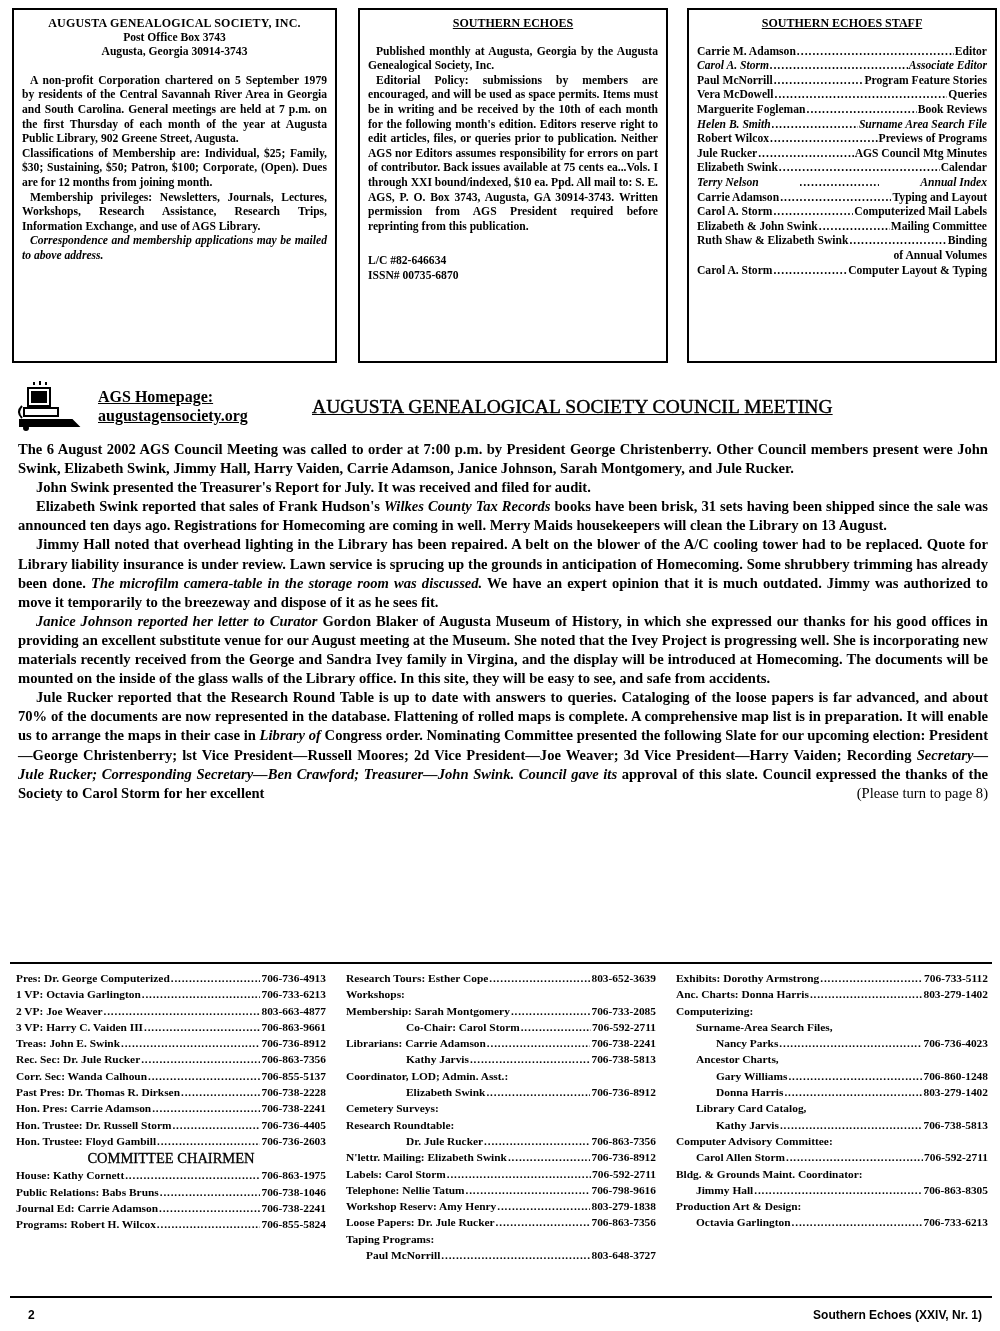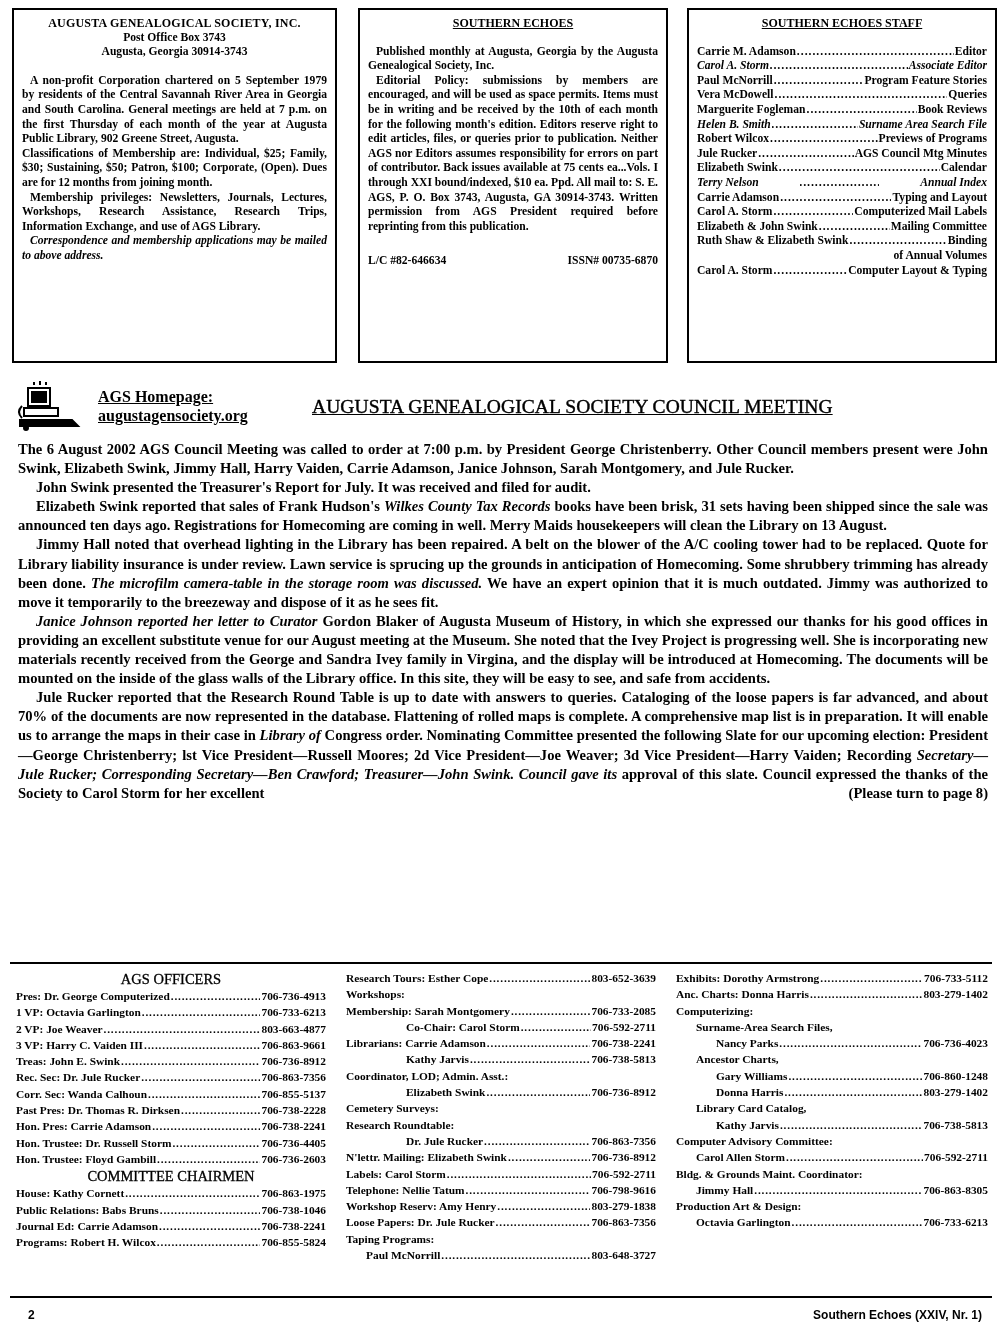--- a/index.html
+++ b/index.html
@@ -23,42 +23,42 @@
   #box1 { left: 12px; width: 325px; }
   #box2 { left: 358px; width: 310px; }
   #box3 { left: 687px; width: 310px; }
   .box .center { text-align: center; }
   .box .title-caps { font-size: 12px; letter-spacing: 0.2px; }
   .box .u { text-decoration: underline; text-align: center; font-size: 12px; margin-bottom: 14px; }
   .box p { text-align: justify; text-indent: 8px; }
   .box p.noind { text-indent: 0; }
   .gap { height: 14px; }
   i, .it { font-style: italic; }
-  .footline { display: flex; justify-content: space-between; margin-top: 20px; }
+  .footline { display: flex; justify-content: center; margin-top: 20px; flex-direction: column; }
   .staff-row { display: flex; align-items: baseline; white-space: nowrap; }
   .staff-row .dots { flex: 1; overflow: hidden; letter-spacing: 1px; margin: 0 1px; }
   .staff-row .dots::after { content: "................................................................................"; }
   .staff-row.cont { justify-content: flex-end; }
 
   #homepage { position: absolute; left: 14px; top: 380px; display: flex; align-items: center; }
   #computer-icon { width: 80px; height: 52px; }
   #homepage-text { font-size: 16px; line-height: 19px; margin-left: 4px; text-decoration: underline; }
   #article-title {
     position: absolute; left: 312px; top: 396px;
     font-size: 19.5px; text-decoration: underline; letter-spacing: 0.1px;
     font-weight: normal; -webkit-text-stroke: 0.4px #000;
   }
 
   #article {
     position: absolute; left: 18px; top: 440px; width: 970px;
     font-size: 14.6px; line-height: 19.1px; text-align: justify;
   }
   #article p { text-indent: 18px; }
   #article p.first { text-indent: 0; }
-  #article .turn { font-weight: bold; float: right; }
+  #article .turn { font-weight: normal; float: right; }
 
   .rule { position: absolute; height: 2px; background: #000; }
   #rule-top { left: 10px; top: 962px; width: 982px; }
   #rule-bottom { left: 10px; top: 1296px; width: 982px; }
 
   .dir { position: absolute; top: 970px; font-size: 11.4px; line-height: 16.3px; }
   #dir1 { left: 16px; width: 310px; }
   #dir2 { left: 346px; width: 310px; }
   #dir3 { left: 676px; width: 312px; }
   .dir .hd { text-align: center; font-size: 14.5px; font-weight: normal; -webkit-text-stroke: 0.3px #000; line-height: 18px; }
@@ -205,21 +205,20 @@
   <p>John Swink presented the Treasurer's Report for July. It was received and filed for audit.</p>
   <p><span>Elizabeth Swink reported that sales of Frank Hudson's </span><i>Wilkes County Tax Records</i><span> books have been brisk, 31 sets having been shipped since the sale was announced ten days ago. Registrations for Homecoming are coming in well. Merry Maids housekeepers will clean the Library on 13 August.</span></p>
   <p><span>Jimmy Hall noted that overhead lighting in the Library has been repaired. A belt on the blower of the A/C cooling tower had to be replaced. Quote for Library liability insurance is under review. Lawn service is sprucing up the grounds in anticipation of Homecoming. Some shrubbery trimming has already been done. </span><i>The microfilm camera-table in the storage room was discussed.</i><span> We have an expert opinion that it is much outdated. Jimmy was authorized to move it temporarily to the breezeway and dispose of it as he sees fit.</span></p>
   <p><i>Janice Johnson reported her letter to Curator</i><span> Gordon Blaker of Augusta Museum of History, in which she expressed our thanks for his good offices in providing an excellent substitute venue for our August meeting at the Museum. She noted that the Ivey Project is progressing well. She is incorporating new materials recently received from the George and Sandra Ivey family in Virgina, and the display will be introduced at Homecoming. The documents will be mounted on the inside of the glass walls of the Library office. In this site, they will be easy to see, and safe from accidents.</span></p>
   <p><span>Jule Rucker reported that the Research Round Table is up to date with answers to queries. Cataloging of the loose papers is far advanced, and about 70% of the documents are now represented in the database. Flattening of rolled maps is complete. A comprehensive map list is in preparation. It will enable us to arrange the maps in their case in </span><i>Library of</i><span> Congress order. Nominating Committee presented the following Slate for our upcoming election: President—George Christenberry; lst Vice President—Russell Moores; 2d Vice President—Joe Weaver; 3d Vice President—Harry Vaiden; Recording </span><i>Secretary—Jule Rucker; Corresponding Secretary—Ben Crawford; Treasurer—John Swink. Council gave its</i><span> approval of this slate. Council expressed the thanks of the Society to Carol Storm for her excellent</span><span class="turn">(Please turn to page 8)</span></p>
 </div>
 
 <div class="rule" id="rule-top"></div>
 
 <div class="dir" id="dir1">
-  <div class="hd">AGS OFFICERS</div>
   <div id="officers-list">
       <div class="dir-row">
         <span>Pres:  Dr. George Computerized</span>
         <span class="dots"></span>
         <span>706-736-4913</span>
       </div>
       <div class="dir-row">
         <span>1 VP:  Octavia Garlington</span>
         <span class="dots"></span>
         <span>706-733-6213</span>

